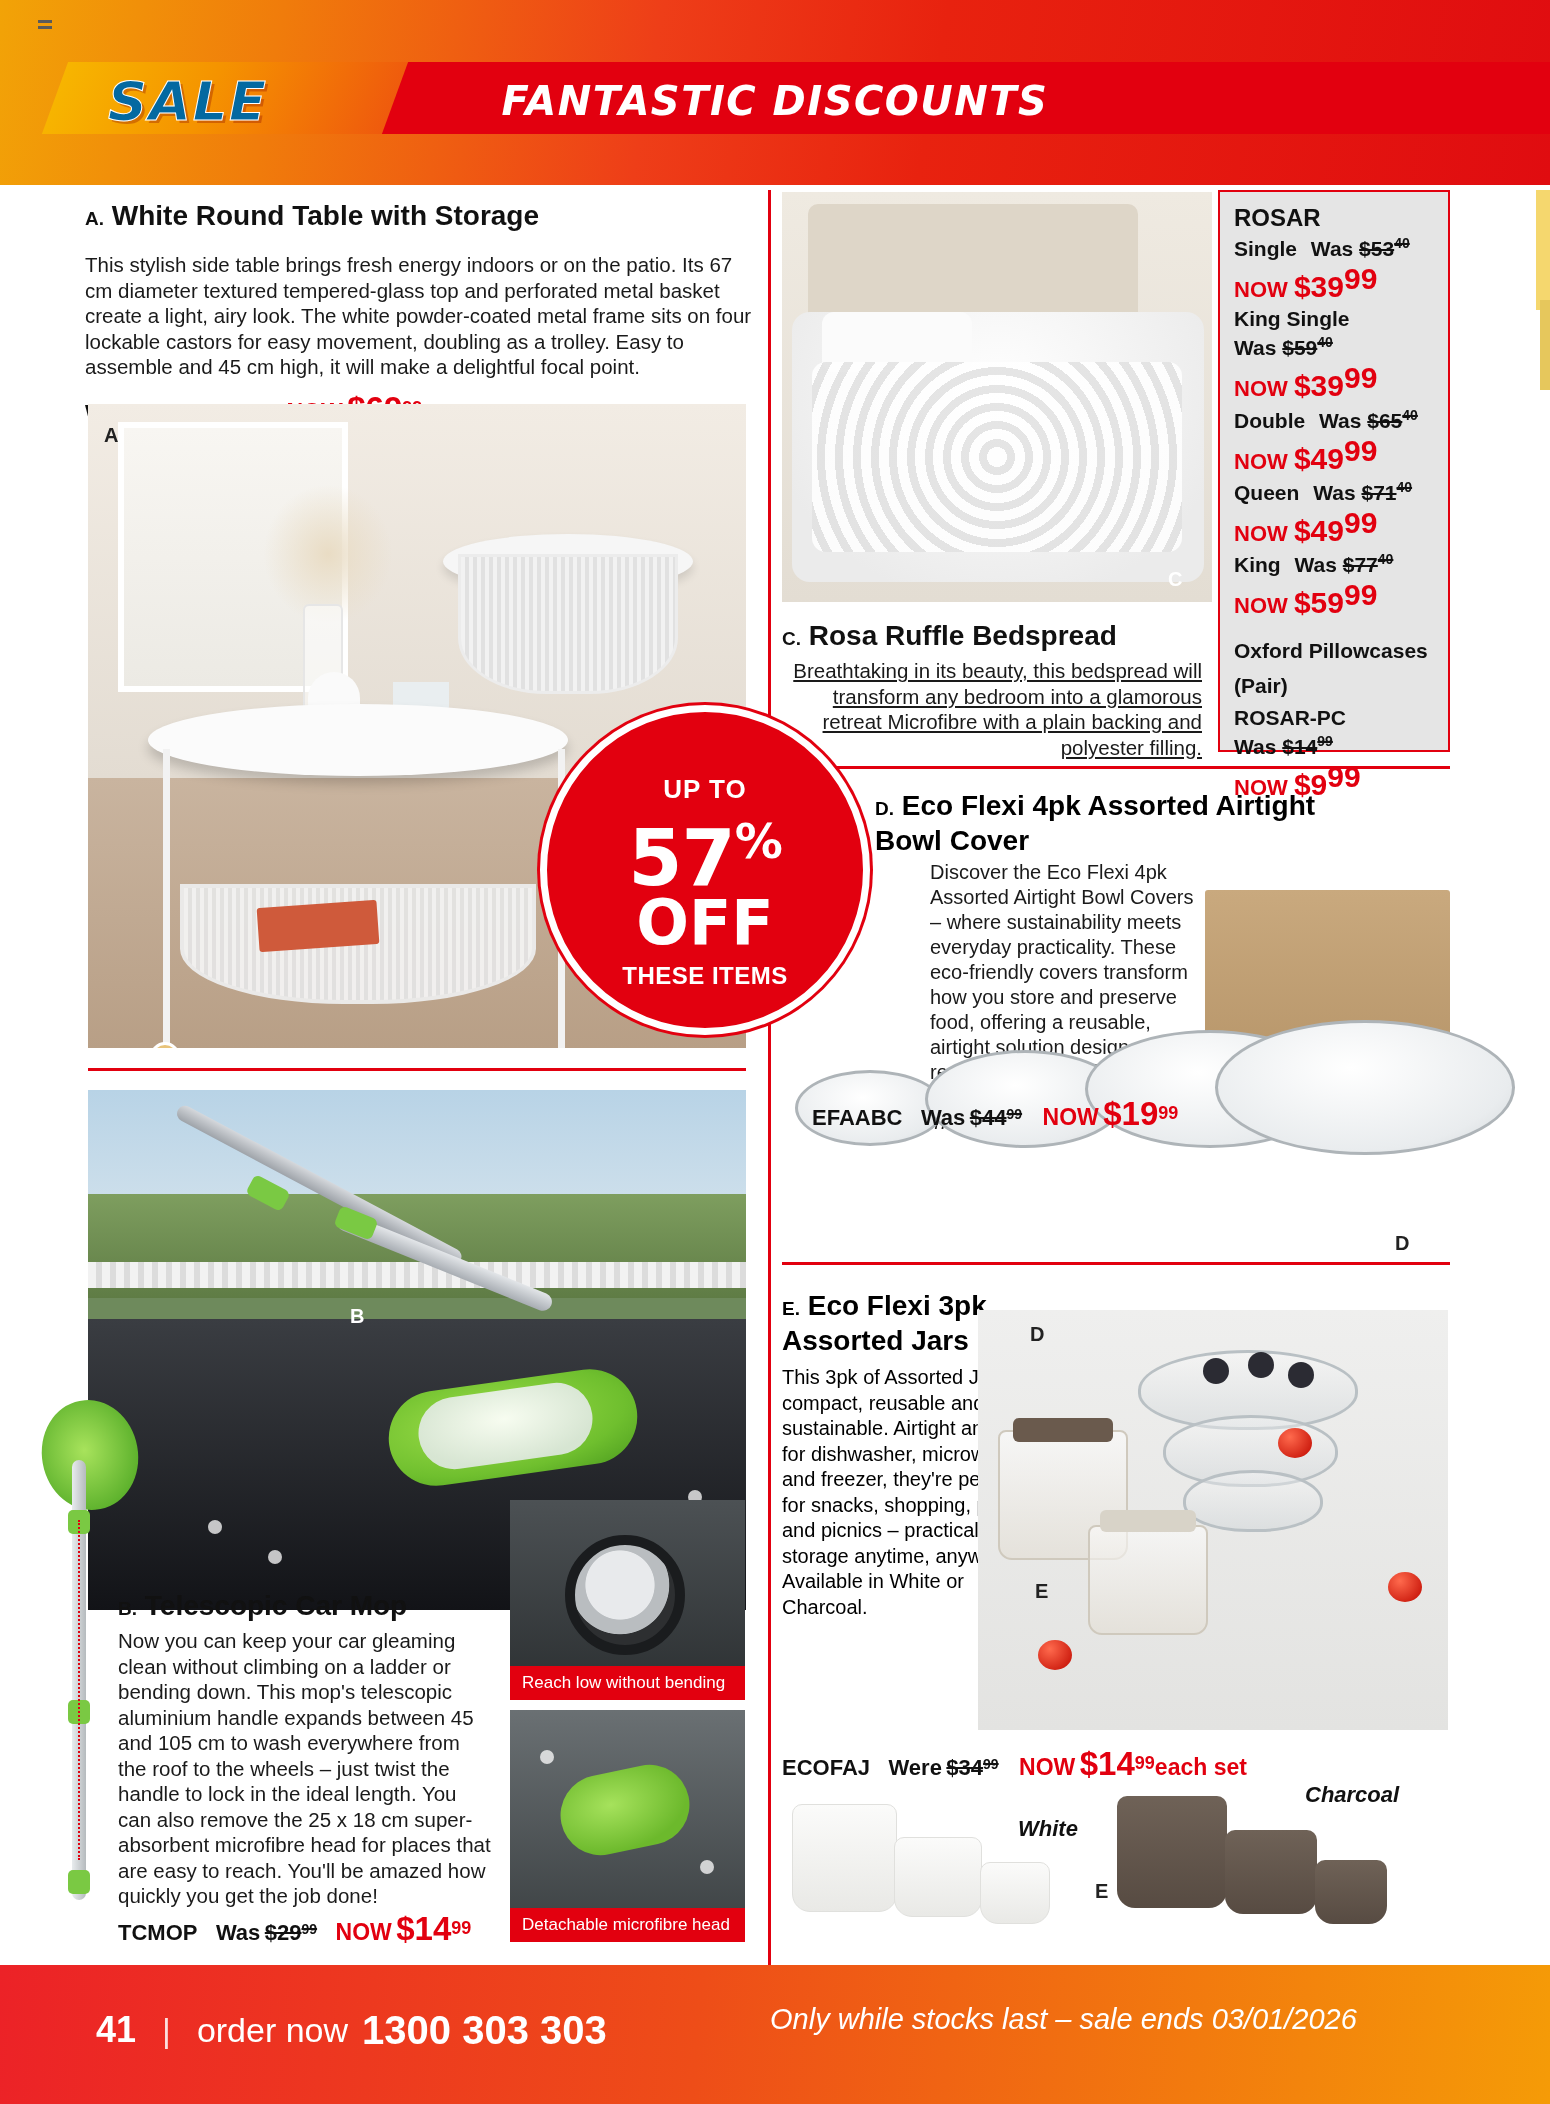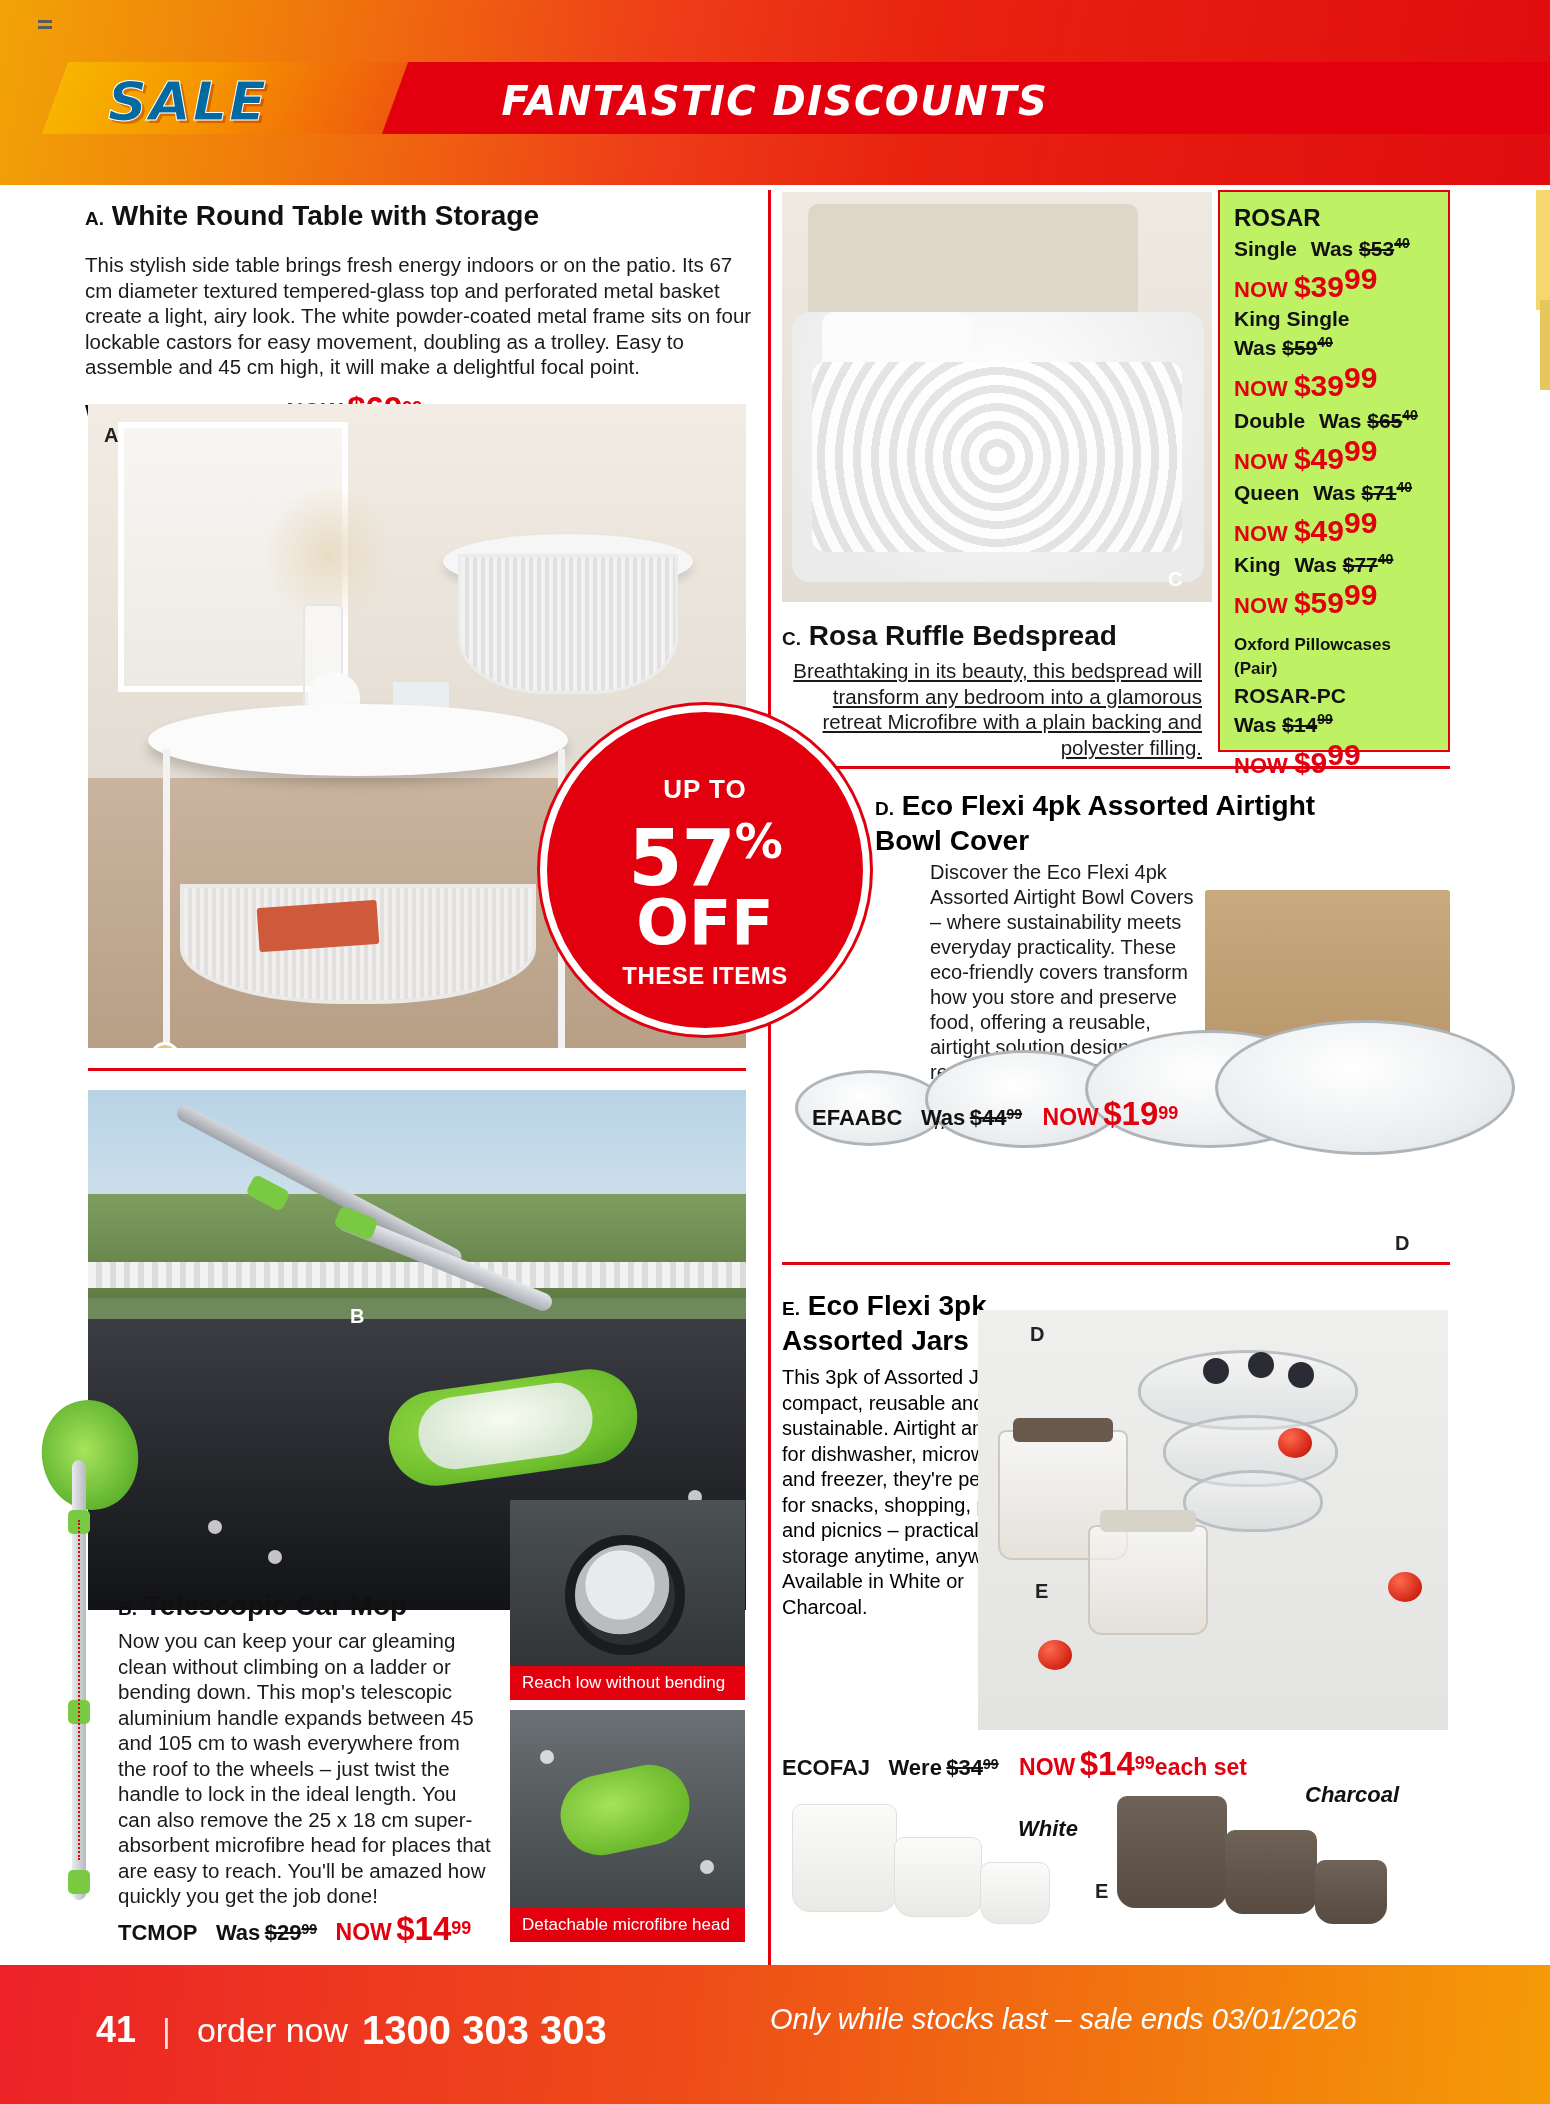--- a/index.html
+++ b/index.html
@@ -345,29 +345,29 @@
   }
   .c-badge { position:absolute; left:1168px; top:568px; font-size:20px; font-weight:bold; color:#fff; }
 
   .c-text { position: absolute; left: 782px; top: 620px; width: 420px; }
   .c-desc-ind { text-align: right; text-decoration: underline; }
 
   
   .price-panel {
     position: absolute; left: 1218px; top: 190px;
     width: 232px; height: 562px;
-    background: #bef264;
+    background: #e5e5e5;
     border: 2px solid #e2000f;
     padding: 12px 14px;
   }
   .pp-title { font-size: 24px; font-weight: bold; color: #111; }
   .pp-line { font-size: 21px; font-weight: bold; color: #111; margin-top: 3px; }
   .pp-now { font-size: 22px; font-weight: bold; color: #e2000f; margin-top: 1px; }
   .pp-now .p { font-size: 30px; }
-  .pp-sub { font-size: 17px; font-weight: bold; color: #111; margin-top: 12px; line-height: 24px; }
+  .pp-sub { font-size: 21px; font-weight: bold; color: #111; margin-top: 12px; line-height: 35px; }
 
   
   .circle {
     position: absolute; left: 540px; top: 705px;
     width: 330px; height: 330px;
     border-radius: 50%;
     background: #e2000f;
     border: 7px solid #fff;
     box-shadow: 0 0 0 3px #e2000f;
     color: #fff;

